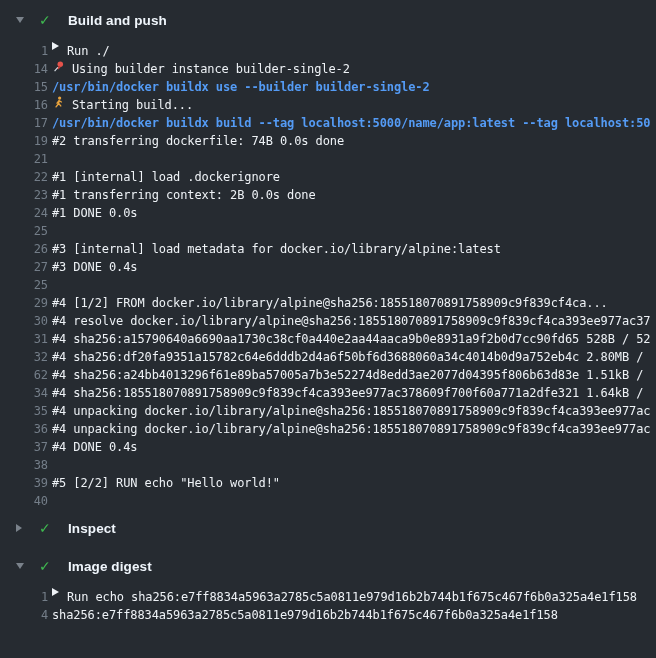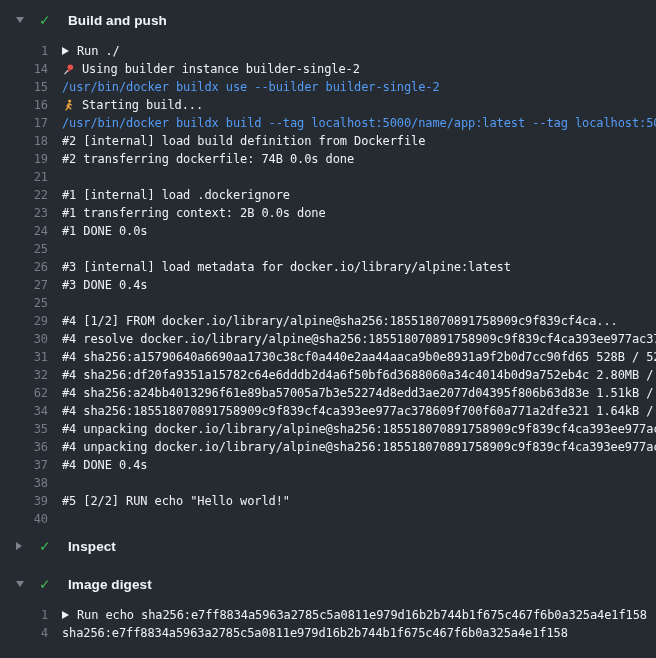--- a/index.html
+++ b/index.html
@@ -48,23 +48,23 @@
   .log-line {
     display:flex; align-items:center;
     height:18px; line-height:18px;
     font-size:12px; letter-spacing:-0.1px;
     white-space:pre; overflow:hidden;
   }
   .line-num {
     width:48px; flex:none; text-align:right;
     color:#747e89; cursor:pointer;
   }
-  .line-content { margin-left:14px; display:flex; align-items:center; overflow:hidden; }
+  .line-content { margin-left:4px; display:flex; align-items:flex-start; overflow:hidden; }
   .line-text { color:#eef2f6; }
-  .line-text.blue { color:#549bf5; font-weight:normal; }
+  .line-text.blue { color:#549bf5; font-weight:bold; }
   .play-tri {
     width:0; height:0; flex:none;
     border-left:7px solid #eef2f6;
     border-top:4.5px solid transparent;
     border-bottom:4.5px solid transparent;
     margin-right:8px;
   }
   .emoji-icon { margin-right:7px; flex:none; display:inline-flex; }
 </style>
 </head>
@@ -84,21 +84,20 @@
               <circle cx="10.2" cy="5.2" r="3.4" fill="#e5534b"></circle>
               <rect x="7.2" y="7.2" width="2.4" height="4.2" transform="rotate(45 8.4 9.3)" fill="#c93c37"></rect>
               <path d="M7.2 9 L3.2 13.8" stroke="#d7dde3" stroke-width="1.4"></path>
             </svg></span><span class="line-text">Using builder instance builder-single-2</span></span></div>
       <div class="log-line"><span class="line-num">15</span><span class="line-content"><span class="line-text blue">/usr/bin/docker buildx use --builder builder-single-2</span></span></div>
       <div class="log-line"><span class="line-num">16</span><span class="line-content"><span class="emoji-icon"><svg width="13" height="13" viewBox="0 0 16 16">
               <circle cx="9.4" cy="2.6" r="2" fill="#e8a33d"></circle>
               <path d="M11.6 7.4 L8.6 5.6 L6.2 8.8 M8.6 5.6 L8.2 9.2 L10.8 12.2 M8.2 9.2 L5 13.4" stroke="#e8a33d" stroke-width="1.7" fill="none" stroke-linecap="round" stroke-linejoin="round"></path>
             </svg></span><span class="line-text">Starting build...</span></span></div>
       <div class="log-line"><span class="line-num">17</span><span class="line-content"><span class="line-text blue">/usr/bin/docker buildx build --tag localhost:5000/name/app:latest --tag localhost:50</span></span></div>
-      <div class="log-line"><span class="line-num">18</span><span class="line-content"><span class="line-text">#2 [internal] load build definition from Dockerfile</span></span></div>
       <div class="log-line"><span class="line-num">19</span><span class="line-content"><span class="line-text">#2 transferring dockerfile: 74B 0.0s done</span></span></div>
       <div class="log-line"><span class="line-num">21</span><span class="line-content"><span class="line-text"></span></span></div>
       <div class="log-line"><span class="line-num">22</span><span class="line-content"><span class="line-text">#1 [internal] load .dockerignore</span></span></div>
       <div class="log-line"><span class="line-num">23</span><span class="line-content"><span class="line-text">#1 transferring context: 2B 0.0s done</span></span></div>
       <div class="log-line"><span class="line-num">24</span><span class="line-content"><span class="line-text">#1 DONE 0.0s</span></span></div>
       <div class="log-line"><span class="line-num">25</span><span class="line-content"><span class="line-text"></span></span></div>
       <div class="log-line"><span class="line-num">26</span><span class="line-content"><span class="line-text">#3 [internal] load metadata for docker.io/library/alpine:latest</span></span></div>
       <div class="log-line"><span class="line-num">27</span><span class="line-content"><span class="line-text">#3 DONE 0.4s</span></span></div>
       <div class="log-line"><span class="line-num">25</span><span class="line-content"><span class="line-text"></span></span></div>
       <div class="log-line"><span class="line-num">29</span><span class="line-content"><span class="line-text">#4 [1/2] FROM docker.io/library/alpine@sha256:185518070891758909c9f839cf4ca...</span></span></div>

